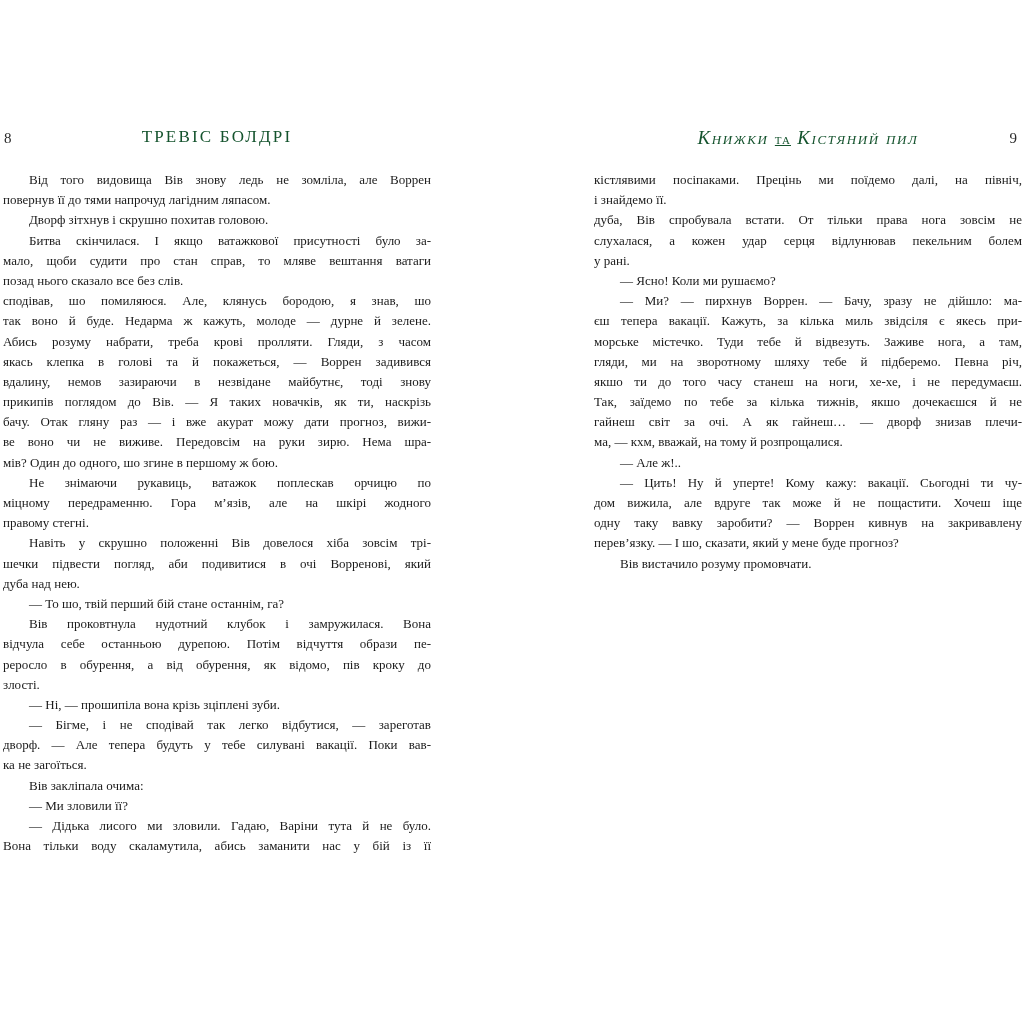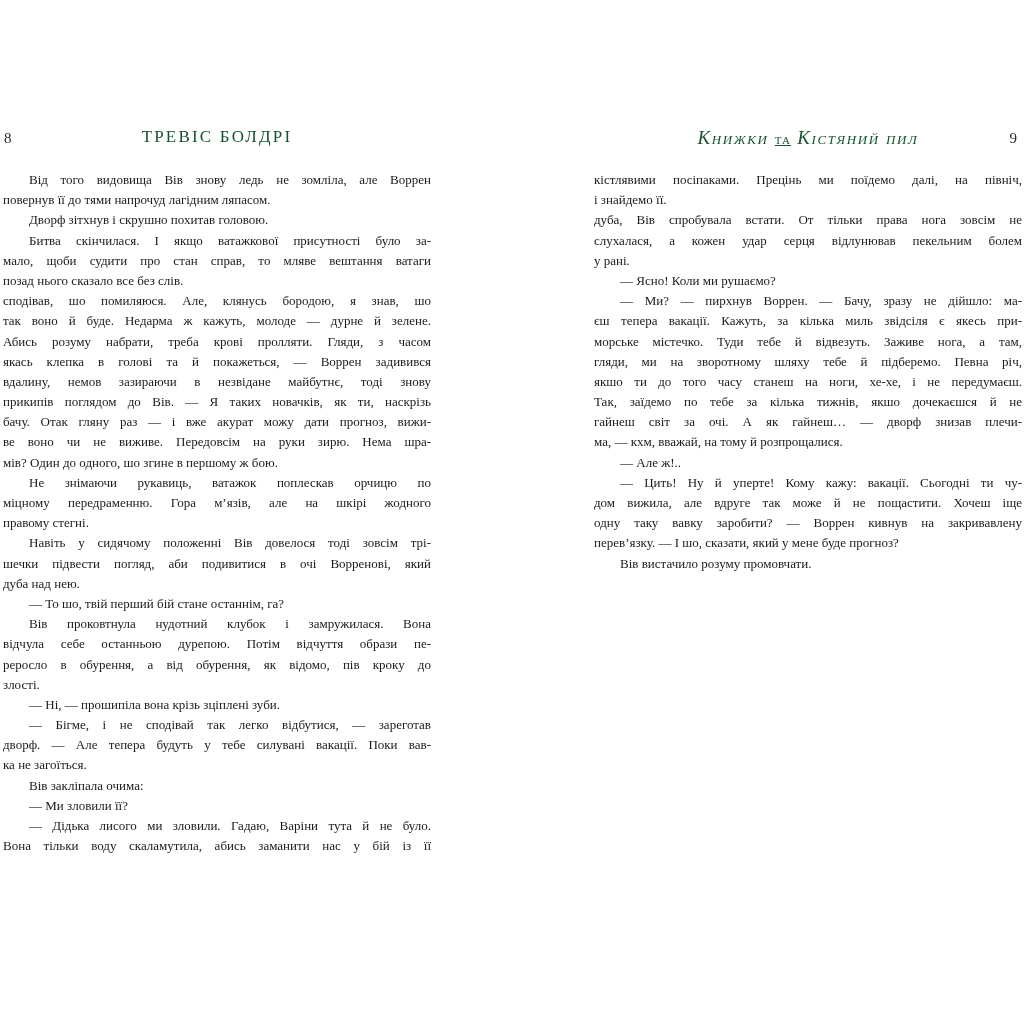--- a/index.html
+++ b/index.html
@@ -109,21 +109,21 @@
           <div class="line">бачу. Отак гляну раз — і вже акурат можу дати прогноз, вижи-</div>
           <div class="line">ве воно чи не виживе. Передовсім на руки зирю. Нема шра-</div>
           <div class="line end">мів? Один до одного, шо згине в першому ж бою.</div>
         </div>
         <div class="para">
           <div class="line first">Не знімаючи рукавиць, ватажок поплескав орчицю по</div>
           <div class="line">міцному передраменню. Гора м’язів, але на шкірі жодного</div>
           <div class="line end">правому стегні.</div>
         </div>
         <div class="para">
-          <div class="line first">Навіть у сидячому положенні Вів довелося тоді зовсім трі-</div>
+          <div class="line first">Навіть у скрушно положенні Вів довелося хіба зовсім трі-</div>
           <div class="line">шечки підвести погляд, аби подивитися в очі Ворренові, який</div>
           <div class="line end">дуба над нею.</div>
         </div>
         <div class="para">
           <div class="line first end">— То шо, твій перший бій стане останнім, га?</div>
         </div>
         <div class="para">
           <div class="line first">Вів проковтнула нудотний клубок і замружилася. Вона</div>
           <div class="line">відчула себе останньою дурепою. Потім відчуття образи пе-</div>
           <div class="line">реросло в обурення, а від обурення, як відомо, пів кроку до</div>

